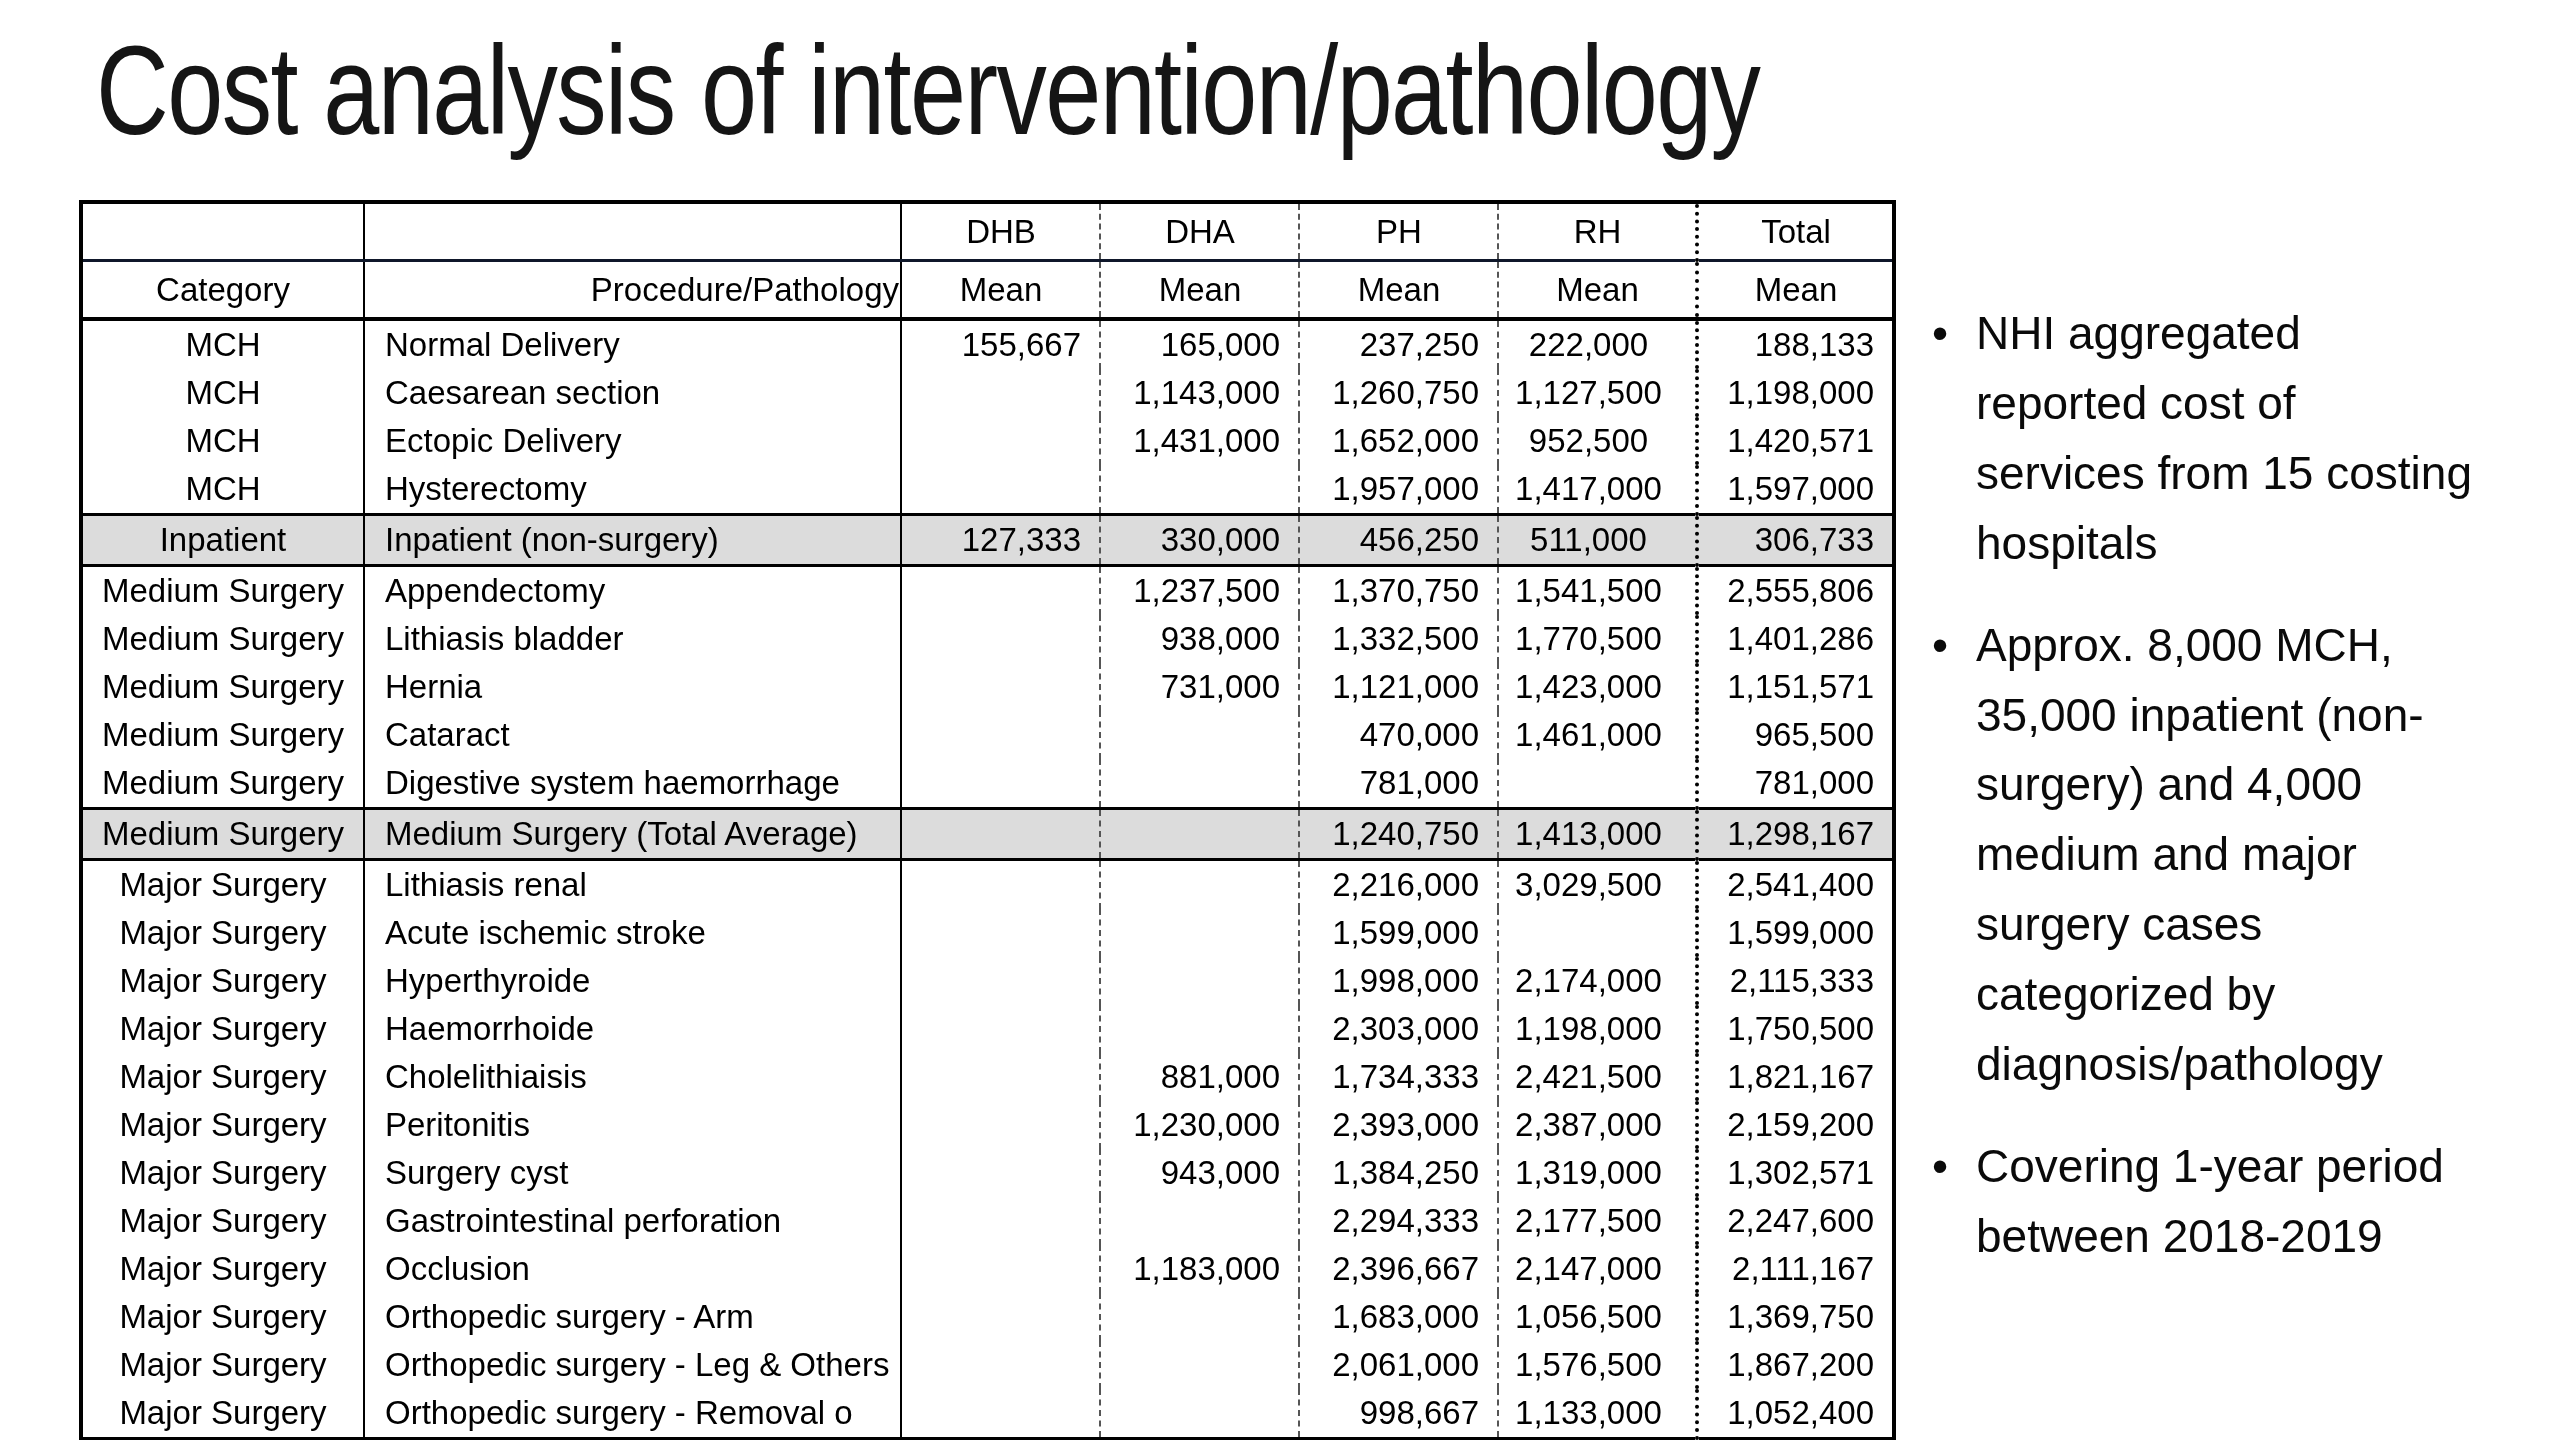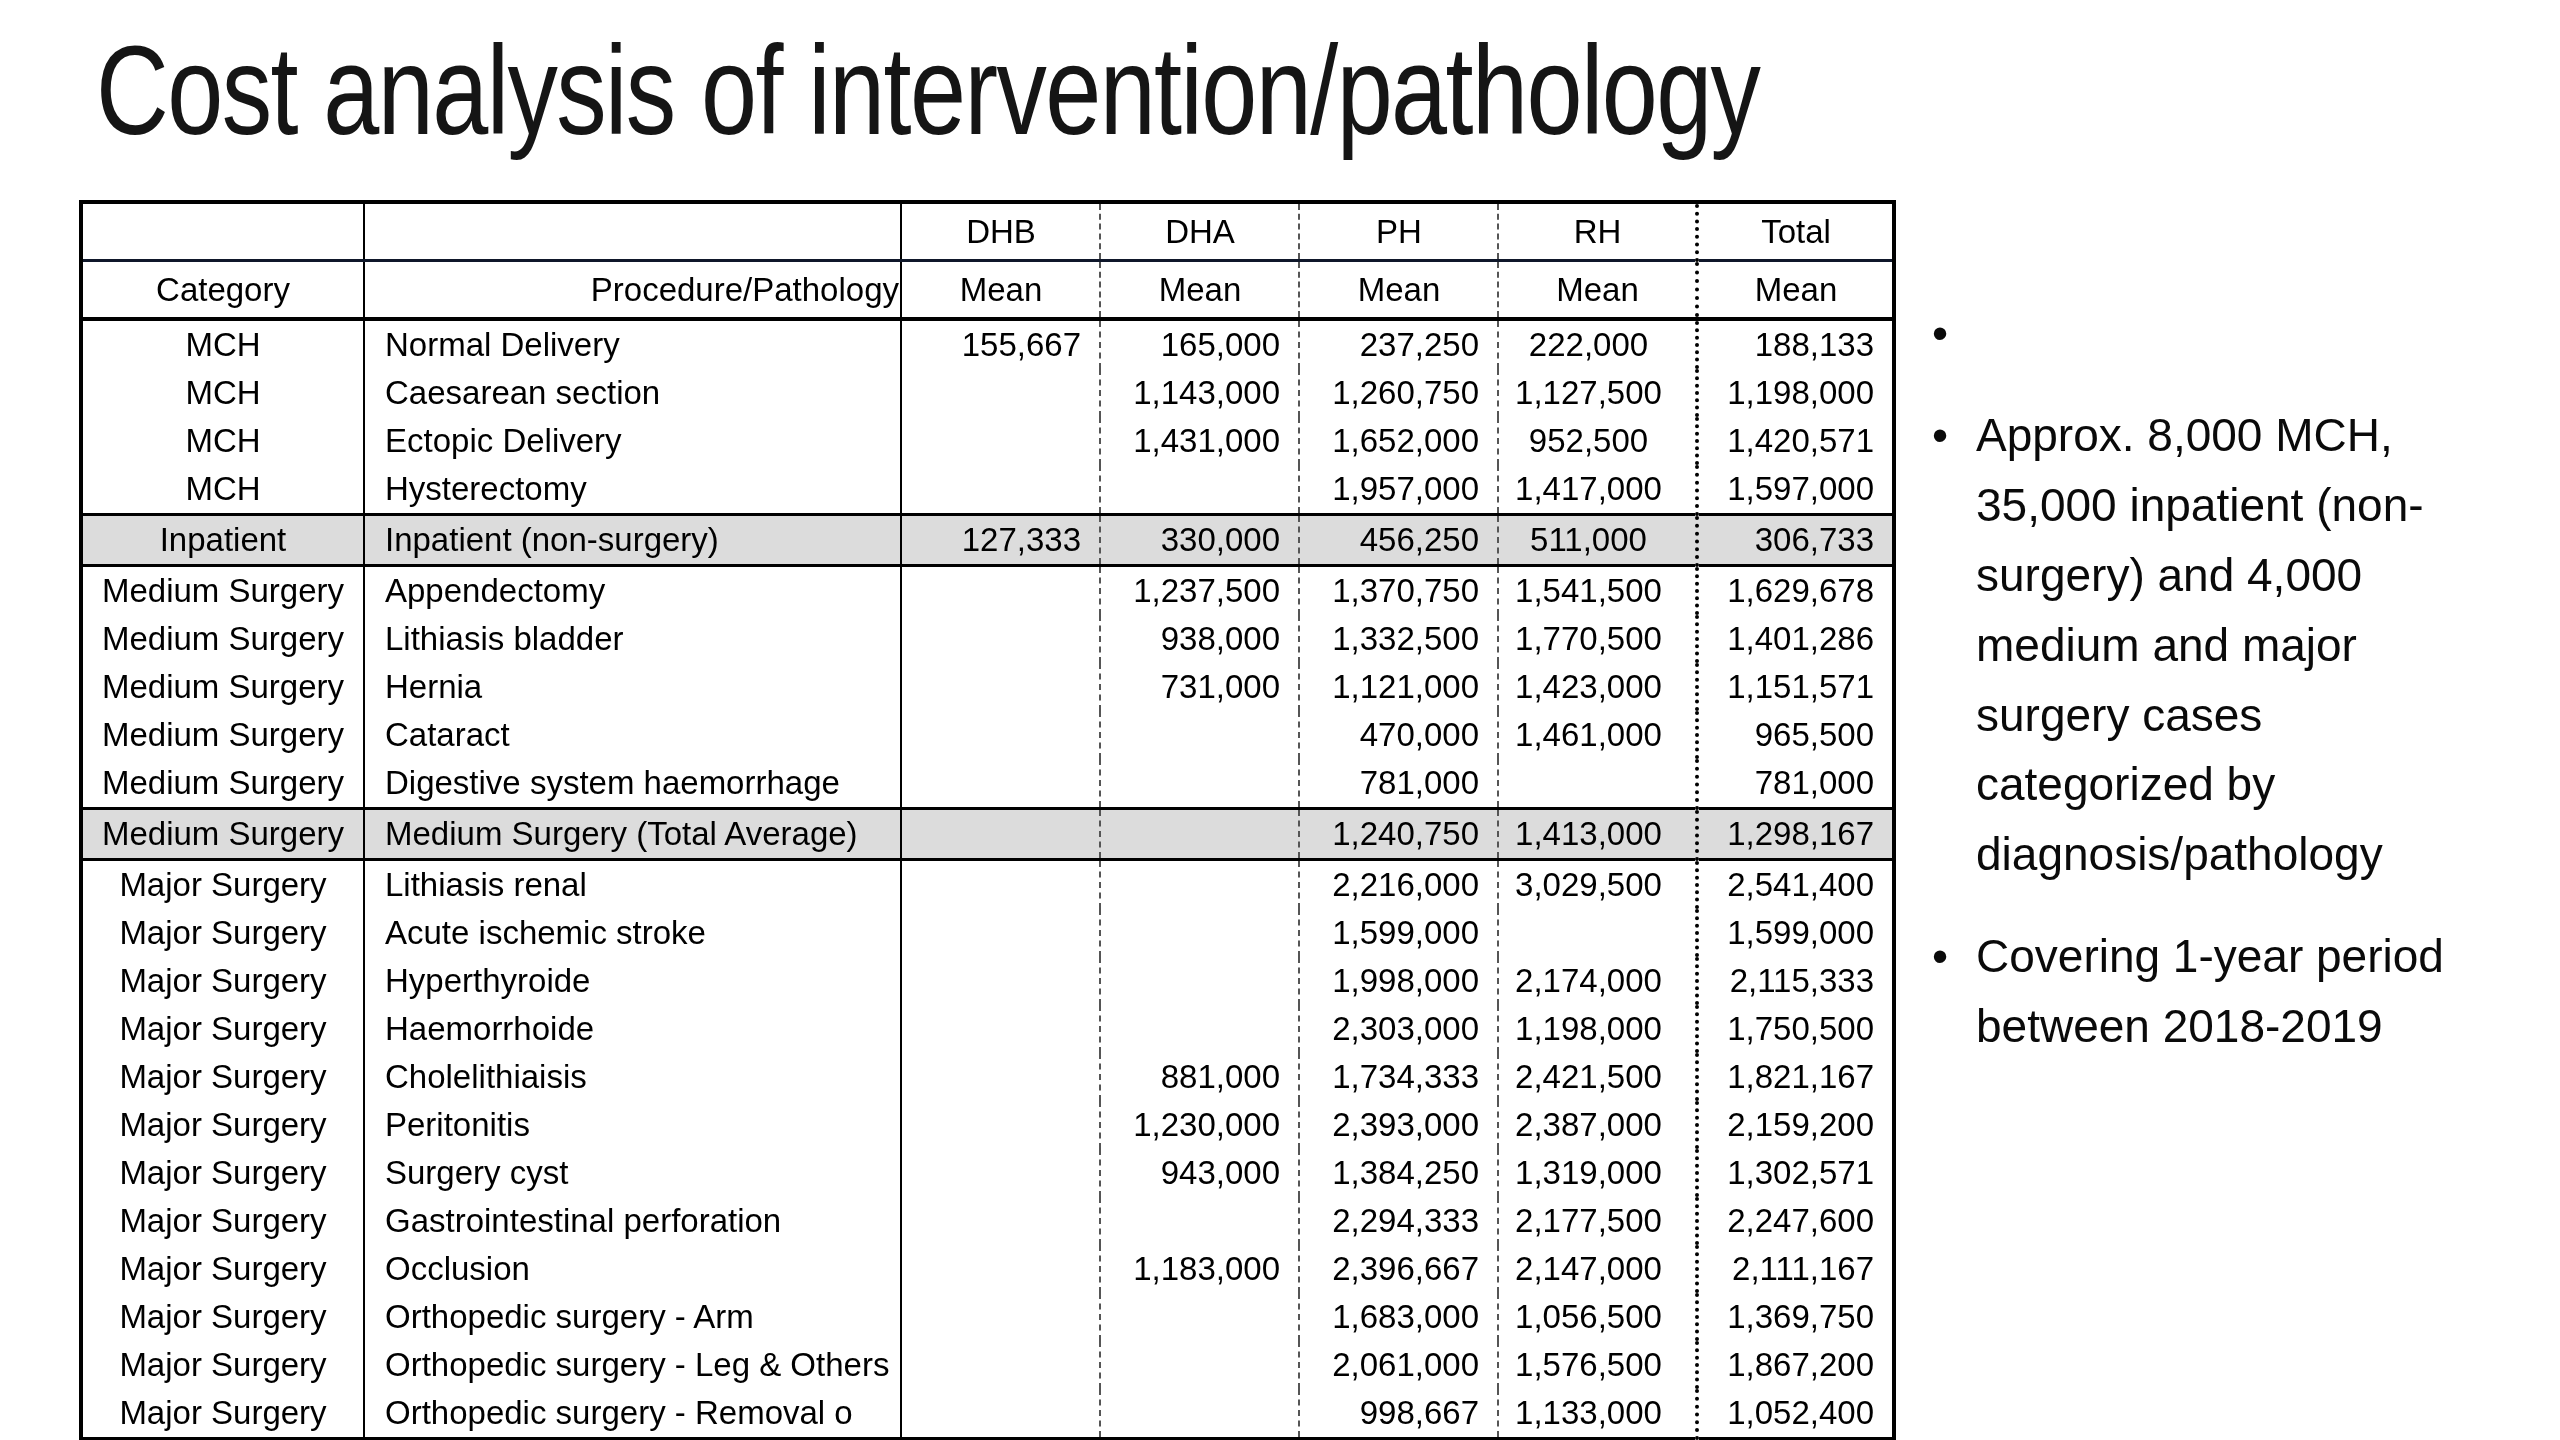--- a/index.html
+++ b/index.html
@@ -140,21 +140,21 @@
             <td class="c5">511,000</td>
             <td class="c6">306,733</td>
           </tr>
           <tr>
             <td class="c0">Medium Surgery</td>
             <td class="c1">Appendectomy</td>
             <td class="c2"></td>
             <td class="c3">1,237,500</td>
             <td class="c4">1,370,750</td>
             <td class="c5">1,541,500</td>
-            <td class="c6">1,629,678</td>
+            <td class="c6">2,555,806</td>
           </tr>
           <tr>
             <td class="c0">Medium Surgery</td>
             <td class="c1">Lithiasis bladder</td>
             <td class="c2"></td>
             <td class="c3">938,000</td>
             <td class="c4">1,332,500</td>
             <td class="c5">1,770,500</td>
             <td class="c6">1,401,286</td>
           </tr>
@@ -311,20 +311,24 @@
             <td class="c5">2,268,185</td>
             <td class="c6">1,999,062</td>
           </tr>
         </tbody>
     </table>
   </div>
 
   <ul id="notes">
     <li>
       <span class="bullet">•</span>
+      <span class="note-text">NHI aggregated
+reported cost of
+services from 15 costing
+hospitals</span>
     </li>
     <li>
       <span class="bullet">•</span>
       <span class="note-text">Approx. 8,000 MCH,
 35,000 inpatient (non-
 surgery) and 4,000
 medium and major
 surgery cases
 categorized by
 diagnosis/pathology</span>

